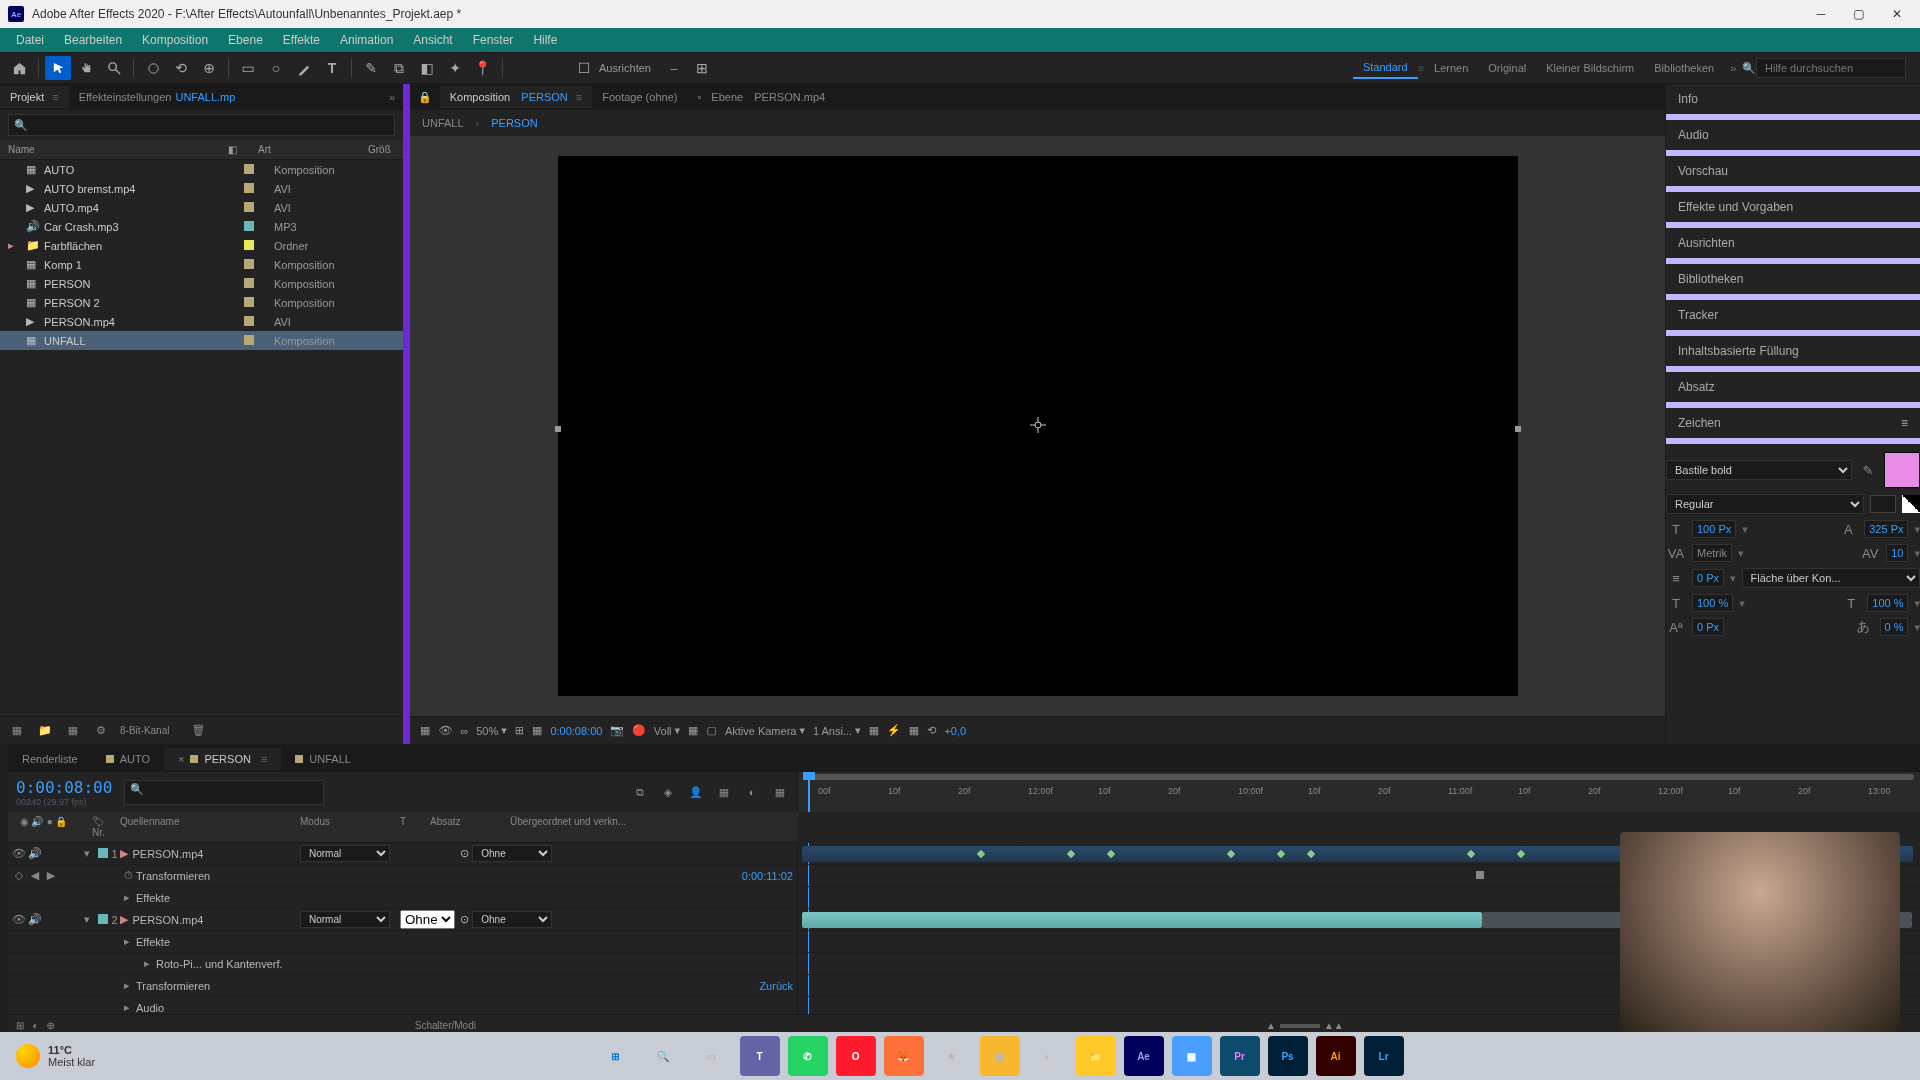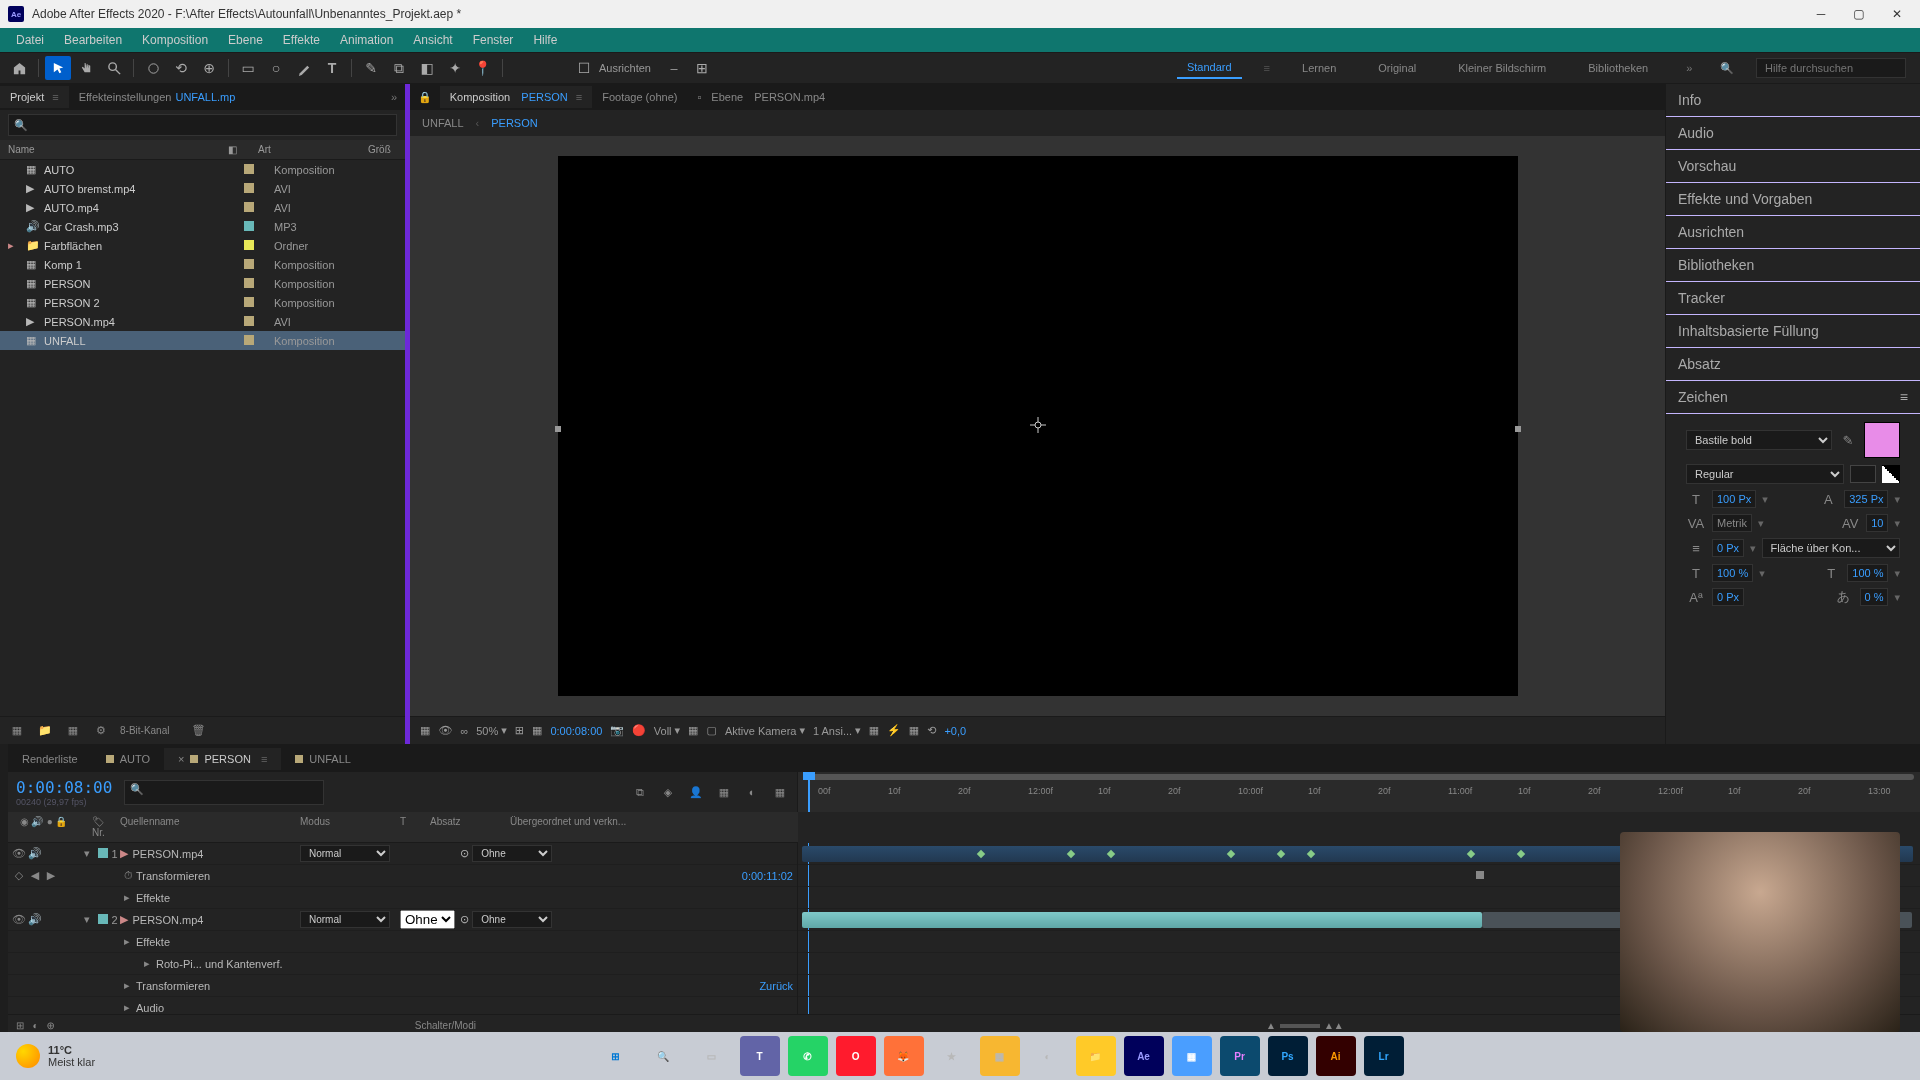--- a/index.html
+++ b/index.html
@@ -14,30 +14,30 @@
 
 .menubar { height: 24px; background: #0f766e; display: flex; align-items: center; padding: 0 6px; }
 .menubar .menuitem { padding: 4px 10px; color: #ccc; cursor: pointer; font-size: 12px; }
 
 
 .toolbar { height: 32px; background: #232323; border-top: 1px solid #1a1a1a; border-bottom: 1px solid #1a1a1a; display: flex; align-items: center; padding: 0 6px; gap: 2px; }
 .toolbar .tool { width: 26px; height: 24px; display: flex; align-items: center; justify-content: center; color: #aaa; cursor: pointer; font-size: 14px; border-radius: 2px; }
 .toolbar .tool.active { background: #005fcc; color: #fff; }
 .toolbar .sep { width: 1px; height: 18px; background: #444; margin: 0 4px; }
 .toolbar .tool svg { width: 15px; height: 15px; fill: currentColor; }
-.workspace-tabs { margin-left: auto; display: flex; gap: 22px; align-items: center; padding-right: 8px; }
+.workspace-tabs { margin-left: auto; display: flex; gap: 0; align-items: center; padding-right: 8px; }
 .workspace-tabs .ws { padding: 4px 10px; color: #888; cursor: pointer; font-size: 11px; }
 .workspace-tabs .ws.active { color: #3a9eff; border-bottom: 2px solid #3a9eff; }
 .workspace-tabs input { background: #1a1a1a; border: 1px solid #333; color: #aaa; padding: 3px 8px; font-size: 11px; width: 150px; }
 
 
 .main { display: flex; height: 660px; }
 
 
-.project-panel { width: 410px; background: #232323; border-right: 5px solid #6d28d9; display: flex; flex-direction: column; }
+.project-panel { width: 410px; background: #232323; border-right: 7px solid #6d28d9; display: flex; flex-direction: column; }
 .panel-tabs { height: 26px; display: flex; align-items: center; background: #1a1a1a; font-size: 11px; }
 .panel-tabs .ptab { padding: 5px 10px; color: #888; cursor: pointer; display: flex; align-items: center; gap: 4px; }
 .panel-tabs .ptab.active { background: #232323; color: #ccc; }
 .panel-tabs .ptab .link { color: #3a9eff; }
 .project-thumb-area { padding: 8px; display: flex; gap: 10px; }
 .project-thumb { width: 140px; height: 78px; background: linear-gradient(180deg,#8bb5d6 40%,#b8a886 40%,#998866); border: 1px solid #333; }
 .project-info { font-size: 11px; color: #aaa; line-height: 1.4; }
 .project-info .pname { color: #ccc; font-weight: 500; }
 .project-search { margin: 4px 8px; }
 .project-search input { width: 100%; background: #1a1a1a; border: 1px solid #333; color: #aaa; padding: 4px 24px; font-size: 11px; background-image: none; }
@@ -67,22 +67,22 @@
 .comp-bread .bc.active { color: #3a9eff; }
 .comp-view { flex: 1; background: #333; display: flex; align-items: center; justify-content: center; position: relative; }
 .comp-canvas { background: #000; position: relative; }
 .comp-anchor { position: absolute; left: 50%; top: 50%; transform: translate(-50%,-50%); color: #ccc; }
 .comp-handle { position: absolute; width: 6px; height: 6px; background: #999; }
 .comp-toolbar { height: 28px; background: #232323; border-top: 1px solid #1a1a1a; display: flex; align-items: center; gap: 8px; padding: 0 10px; font-size: 11px; color: #999; }
 .comp-toolbar .ct { cursor: pointer; display: flex; align-items: center; gap: 3px; }
 
 
 .right-panels { width: 255px; background: #232323; border-left: 1px solid #1a1a1a; display: flex; flex-direction: column; }
-.right-panels .rpitem { padding: 8px 12px; border-bottom: 1px solid #c4b5fd; font-size: 14px; color: #aaa; cursor: pointer; }
-.char-panel { padding: 8px 20px; font-size: 11px; }
+.right-panels .rpitem { padding: 8px 12px; border-bottom: 6px solid #c4b5fd; font-size: 12px; color: #aaa; cursor: pointer; }
+.char-panel { padding: 8px 0; font-size: 11px; }
 .char-panel .row { display: flex; align-items: center; gap: 6px; margin-bottom: 6px; }
 .char-panel select, .char-panel .numbox { background: #1a1a1a; border: 1px solid #333; color: #3a9eff; padding: 2px 4px; font-size: 11px; }
 .char-panel select { color: #ccc; flex: 1; }
 .char-swatch { width: 36px; height: 36px; background: #e88ce8; border: 1px solid #000; }
 .char-panel .icn { width: 20px; color: #888; text-align: center; font-size: 13px; }
 
 
 .timeline { height: 292px; background: #232323; border-top: 2px solid #1a1a1a; display: flex; flex-direction: column; margin-left: 8px; }
 .tl-tabs { height: 26px; background: #1a1a1a; display: flex; align-items: center; font-size: 11px; }
 .tl-tabs .tltab { padding: 5px 14px; color: #888; cursor: pointer; display: flex; align-items: center; gap: 6px; }

